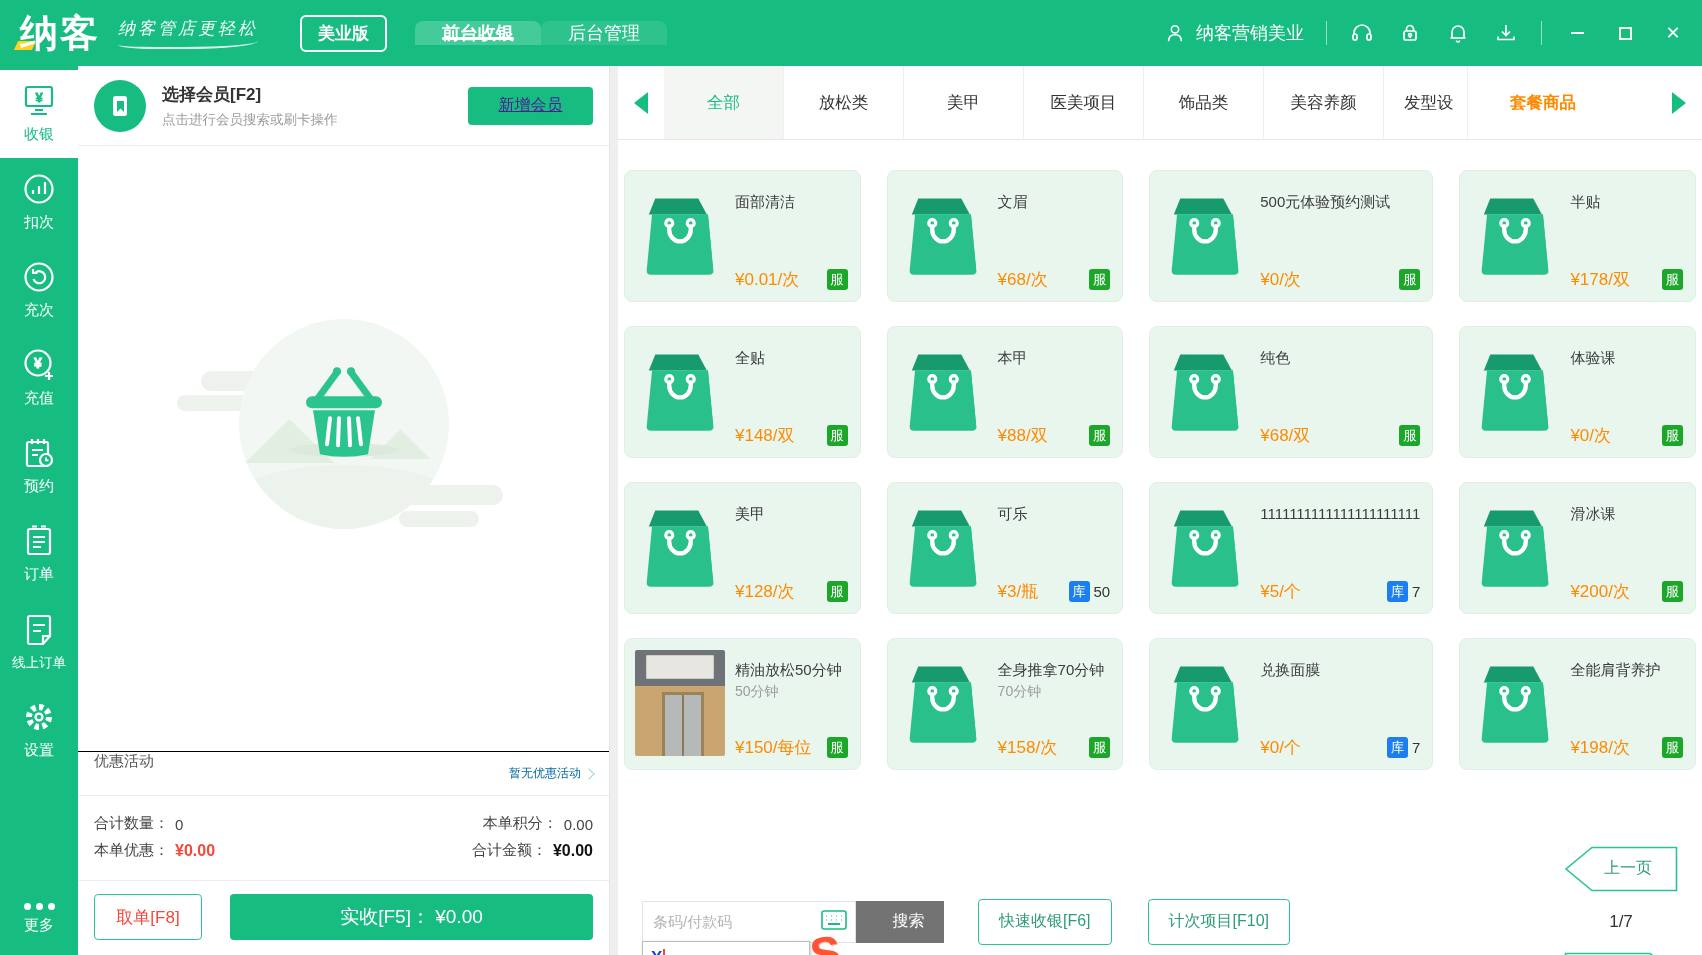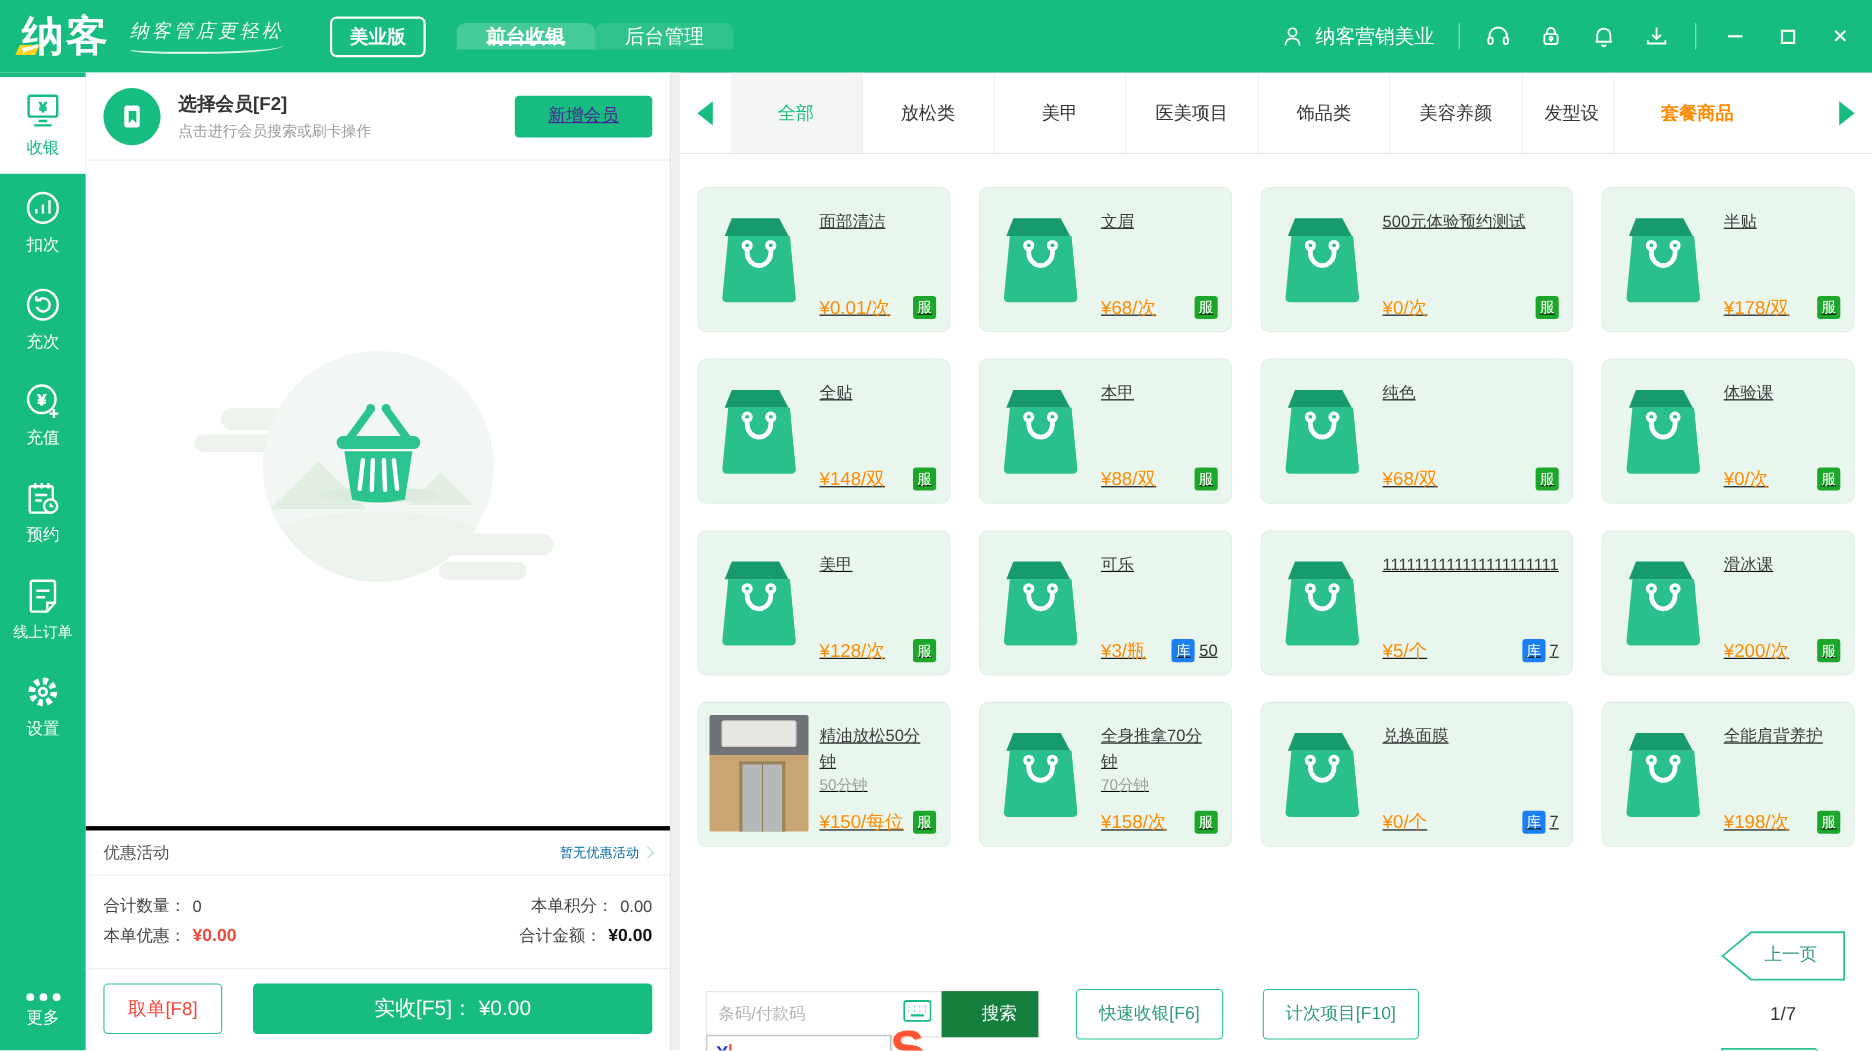--- a/index.html
+++ b/index.html
@@ -57,21 +57,21 @@
   .hill.h1 { left:6px; bottom:66px; width:90px; height:44px; clip-path:polygon(50% 0,100% 100%,0 100%); }
   .hill.h2 { right:18px; bottom:70px; width:60px; height:30px; clip-path:polygon(50% 0,100% 100%,0 100%); }
   .ground { position:absolute; left:0; right:0; bottom:0; height:64px; background:#ecf3ec; border-radius:50% 50% 0 0/30px 30px 0 0; }
   .shadow-ell { position:absolute; left:50%; transform:translateX(-50%); bottom:72px; width:110px; height:14px; border-radius:50%; background:#dcead e; background:#dceade; }
   .cloud { position:absolute; background:#edf2ed; border-radius:12px; }
   .c1 { left:-28px; top:62px; width:120px; height:20px; }
   .c2 { left:-52px; top:86px; width:92px; height:16px; }
   .c3 { right:-44px; bottom:34px; width:130px; height:20px; }
   .c4 { right:-20px; bottom:12px; width:80px; height:16px; }
   .basket-svg { position:absolute; left:50%; top:46%; transform:translate(-50%,-56%); }
-  .promo-row { height:44px; border-top:4px solid #000000; display:flex; align-items:center; padding:0 16px; font-size:15px; color:#555; }
+  .promo-row { height:44px; border-top:1px solid #000000; display:flex; padding:0 16px; font-size:15px; color:#555; }
   .promo-link { margin-left:auto; color:#0369a1; display:flex; align-items:center; gap:4px; cursor:pointer; font-size:12px; }
   .promo-chevron { width:8px; height:8px; border-right:1.6px solid #9fd9c2; border-top:1.6px solid #9fd9c2; transform:rotate(45deg); }
   .totals { border-top:1px solid #ededed; padding:10px 16px 12px; }
   .t-row { display:flex; margin:8px 0; font-size:15px; color:#444; }
   .t-cell { width:50%; display:flex; align-items:flex-end; gap:6px; }
   .t-cell.right { justify-content:flex-end; }
   .val-red { color:#f4483a; font-weight:bold; font-size:16px; }
   .val-bold { color:#111; font-weight:bold; font-size:16px; }
   .cart-actions { border-top:1px solid #ededed; padding:13px 16px 15px; display:flex; gap:28px; }
   .hold-btn { width:108px; height:46px; background:#fff; border:1px solid #2cc48e; border-radius:4px; color:#f4483a; font-size:17px; cursor:pointer; }
@@ -86,21 +86,21 @@
   .cat-arrow { width:46px; display:flex; align-items:center; justify-content:center; cursor:pointer; flex:0 0 auto; }
   .cat-arrow .tri { width:0; height:0; border-top:11px solid transparent; border-bottom:11px solid transparent; }
   .cat-arrow.left .tri { border-right:14px solid #17bd80; }
   .cat-arrow.right .tri { border-left:14px solid #17bd80; }
   .cat-strip { display:flex; flex:1; overflow:hidden; }
   .cat-tab { flex:0 0 120px; display:flex; align-items:center; justify-content:center; font-size:16.5px; color:#333; border-right:1px solid #efefef; cursor:pointer; white-space:nowrap; }
   .cat-tab.active { background:#f4f6f4; color:#17bd80; }
   .cat-tab.truncate { flex:0 0 84px; overflow:hidden; justify-content:flex-start; padding-left:20px; }
   .cat-tab.accent { flex:0 0 150px; color:#ff8a00; font-weight:bold; border-right:none; }
 
-  .grid-wrap { flex:1; padding:30px 16px 0; overflow:hidden;text-decoration:underline; }
+  .grid-wrap { flex:1; padding:30px 6px 0; overflow:hidden; }
   .grid { display:grid; grid-template-columns:repeat(4,1fr); column-gap:26px; row-gap:24px; align-content:start; }
   .card { height:132px; background:#e9f6ee; border:1px solid #e0efe4; border-radius:8px; padding:8px 12px 10px 10px; display:flex; gap:10px; cursor:pointer; }
   .card-media { width:90px; display:flex; align-items:center; justify-content:center; flex:0 0 auto; }
   .photo { width:92px; height:106px; border-radius:2px; display:none; position:relative; overflow:hidden;
     background:linear-gradient(#6f7276 0 34%, #c9a671 34% 100%); }
   .photo::before { content:""; position:absolute; left:12%; top:5%; width:76%; height:22%; background:#e8e6e1; border-radius:2px; box-shadow:inset 0 0 0 1px #cfcdc8; }
   .photo::after { content:""; position:absolute; left:30%; top:40%; width:40%; height:60%; background:#b5b9ba; border:3px solid #9b8257; border-bottom:none;
     background-image:linear-gradient(90deg, transparent 48%, #8d7a55 48% 52%, transparent 52%); }
   .card.has-photo .photo { display:block; }
   .card-texts { flex:1; min-width:0; display:flex; flex-direction:column; padding-top:12px; }
@@ -115,21 +115,21 @@
   .badge.stock { background:#1b7ff2; }
   .stock-count { font-size:15px; color:#333; }
   .stock-count:empty { display:none; }
 
   
   .bottombar { height:67px; display:flex; align-items:center; padding:0 24px; flex:0 0 auto; position:relative; }
   .barcode-box { width:214px; height:42px; border:1px solid #e2e2e2; display:flex; align-items:center; padding:0 8px 0 10px; background:#fff;gap:12px; }
   .barcode-input { border:none; outline:none; flex:1; min-width:0; font-size:15px; color:#333; }
   .barcode-input::placeholder { color:#b3b3b3; }
   .kb-icon { flex:0 0 auto; }
-  .search-btn { width:88px; height:42px; background:#15803d; color:#fff; border:none; font-size:16px; cursor:pointer;padding-left:17px; }
+  .search-btn { width:88px; height:42px; background:#737373; color:#fff; border:none; font-size:16px; cursor:pointer;padding-left:17px; }
   .outline-btn { height:46px; background:#fff; border:1px solid #2cc48e; border-radius:4px; color:#2f9c78; font-size:16px; cursor:pointer; padding:0 20px; }
   .quick-btn { margin-left:34px; }
   .count-btn { margin-left:36px; }
   .pager { margin-left:auto; display:flex; align-items:center; gap:20px;flex-direction:column; }
   .arrow-btn { position:relative; width:114px; height:46px; cursor:pointer; }
   .arrow-btn svg { position:absolute; inset:0; }
   .arrow-btn span { position:absolute; inset:0; display:flex; align-items:center; justify-content:center; font-size:16px; color:#2f9c78; }
   .arrow-btn.prev span { padding-left:14px; }
   .arrow-btn.next span { padding-right:14px; }
   .page-ind { font-size:17px; color:#333; }
@@ -251,20 +251,28 @@
       </div>
       <div class="side-item">
         <svg width="36" height="34" viewBox="0 0 36 34" fill="none" stroke-width="2.2">
             <rect x="6" y="6" width="21" height="24" rx="2"></rect>
             <path d="M11 3 v5 M17 3 v5 M23 3 v5"></path>
             <path d="M11 14 h11 M11 19 h6"></path>
             <circle cx="25" cy="24" r="6" fill="#17bd80" stroke="#fff"></circle>
             <path d="M25 21.5 v2.8 h2.5" stroke="#fff" stroke-width="1.8"></path>
           </svg>
         <span>预约</span>
+      </div>
+      <div class="side-item">
+        <svg width="36" height="34" viewBox="0 0 36 34" fill="none" stroke-width="2.2">
+            <rect x="7" y="5" width="22" height="25" rx="2"></rect>
+            <path d="M11 2.5 h5 M20 2.5 h5"></path>
+            <path d="M12 13 h12 M12 18 h12 M12 23 h8"></path>
+          </svg>
+        <span>订单</span>
       </div>
       <div class="side-item small-label">
         <svg width="36" height="34" viewBox="0 0 36 34" fill="none" stroke-width="2.2">
             <path d="M7 5 a2 2 0 0 1 2-2 h18 a2 2 0 0 1 2 2 v18 l-7 8 H9 a2 2 0 0 1-2-2 Z"></path>
             <path d="M29 23 h-7 v8"></path>
             <path d="M12 12 h12 M12 18 h8"></path>
           </svg>
         <span>线上订单</span>
       </div>
       <div class="side-item">

